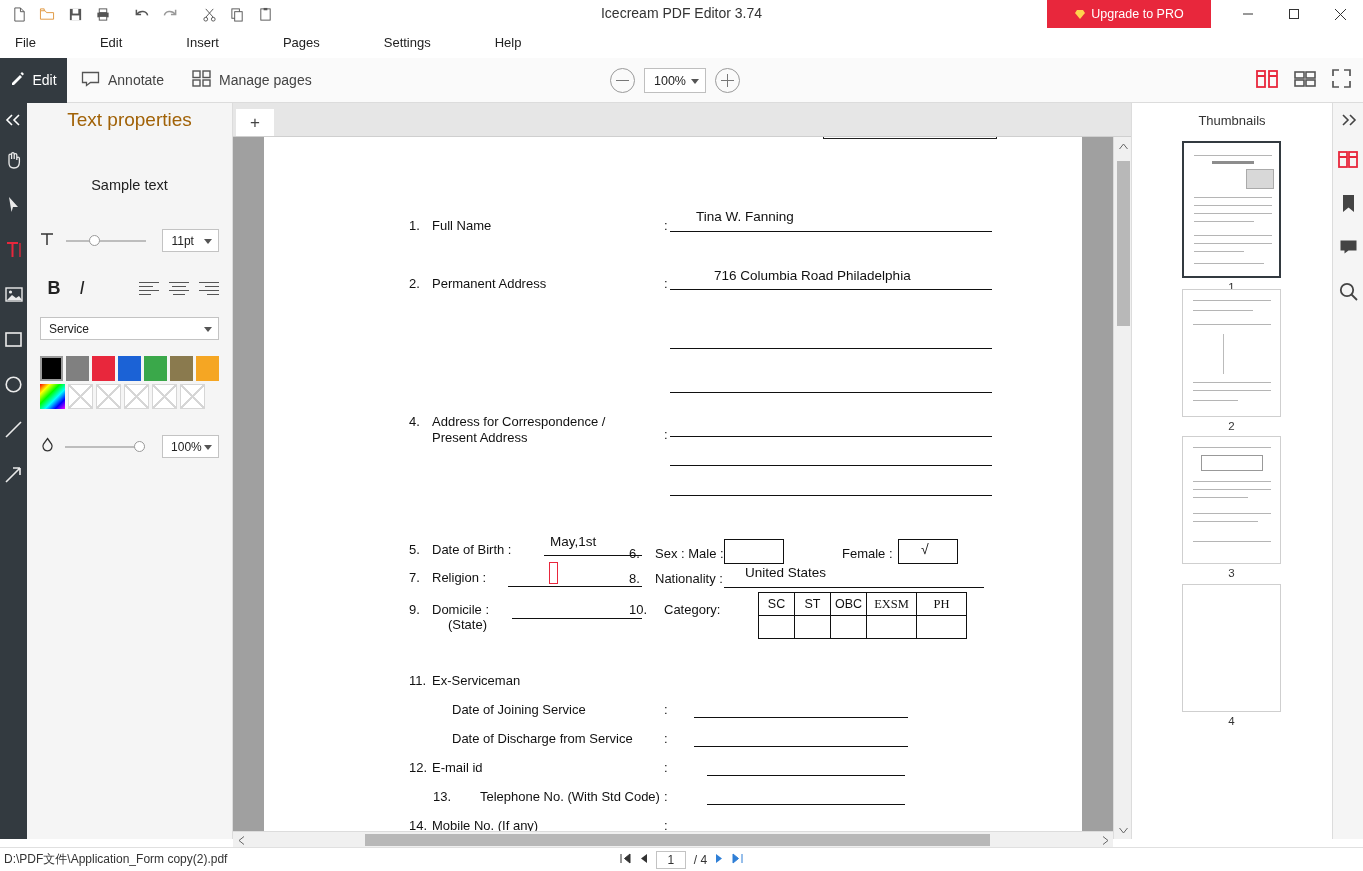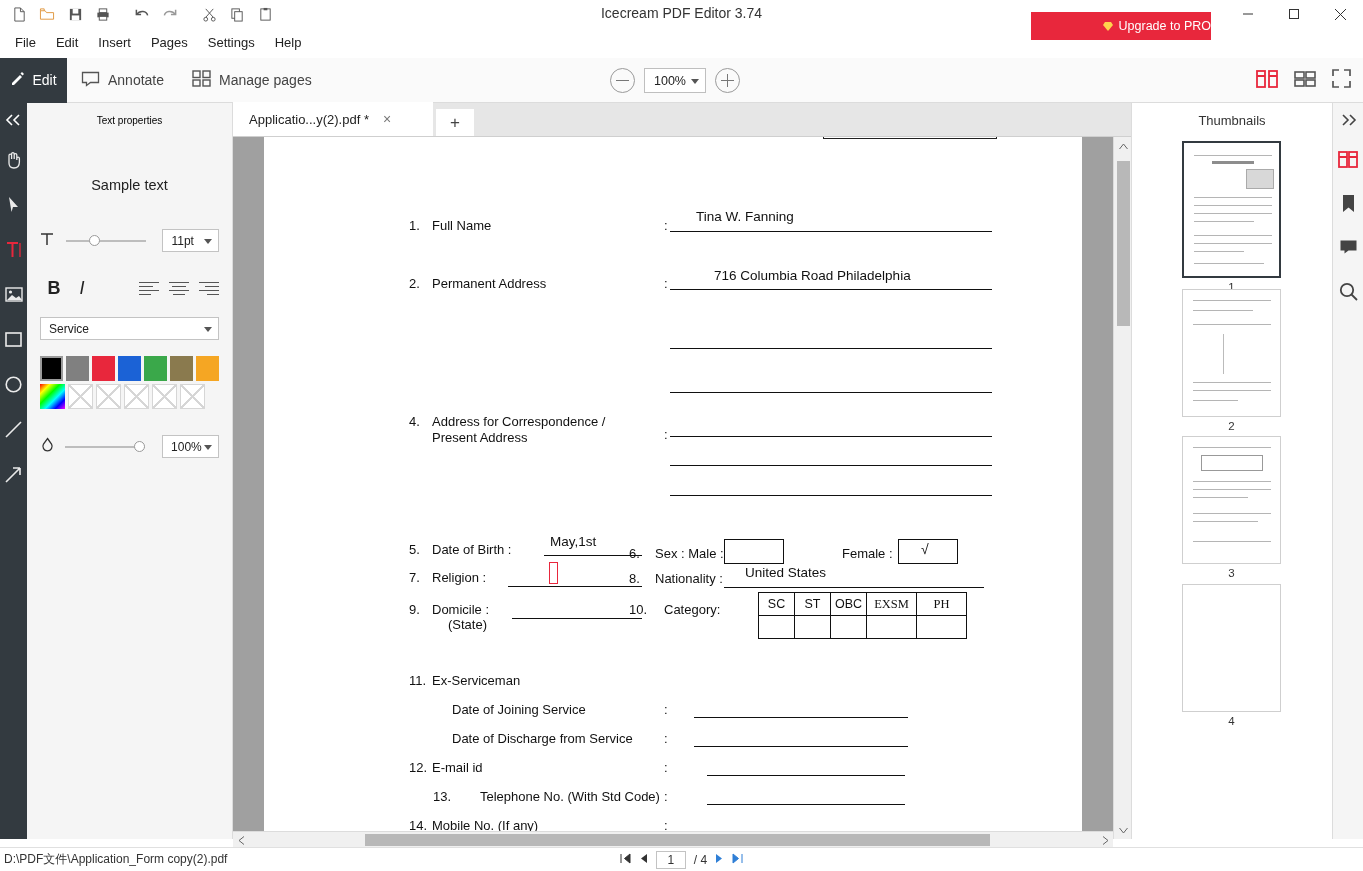--- a/index.html
+++ b/index.html
@@ -27,37 +27,36 @@
   }
   .tb-btn svg { display: block; }
   .tb-sep { width: 9px; }
   .app-title {
     position: absolute; left: 0; right: 0; top: 5px;
     text-align: center; font-size: 14px; color: #333;
     pointer-events: none;
   }
   .upgrade {
     position: absolute; right: 152px; top: 0px;
-    width: 180px; height: 28px;
+    width: 164px; height: 28px;
     background: #e8273c; color: #fff;
-    display: flex; align-items: center; justify-content: flex-end; gap: 6px;
+    display: flex; align-items: center; justify-content: center; gap: 6px;
     font-size: 12.5px;
-    margin-top: 12px;
   }
   .upgrade .diamond {
     width: 11px; height: 11px; display: inline-block;
   }
   .wbtns { position: absolute; right: 0; top: 0; display: flex; }
   .wbtn { width: 46px; height: 28px; display: flex; align-items: center; justify-content: center; color: #333; }
 
   
   .menubar {
     position: absolute; top: 30px; left: 0; width: 1363px; height: 24px;
     display: flex; align-items: center; padding-left: 5px;
-    font-size: 13px; color: #222;
+    font-size: 13px; color: #222; gap: 44px;
   }
   .menu-item { padding: 2px 10px; cursor: default; }
 
   
   .toolbar {
     position: absolute; top: 58px; left: 0; width: 1363px; height: 45px;
     background: #fafafa; border-bottom: 1px solid #dcdcdc;
     display: flex; align-items: center;
   }
   .mode-edit {
@@ -107,21 +106,21 @@
   }
   .rail-tool.active { color: #e8273c; }
 
   
   .props {
     position: absolute; top: 103px; left: 27px; width: 206px; height: 736px;
     background: #f5f5f5; border-right: 1px solid #dcdcdc;
   }
   .props-head {
     height: 34px; display: flex; align-items: center; justify-content: center;
-    font-size: 10px; color: #000000; background: #f5f5f5;
+    font-size: 19px; color: #a16207; background: #f5f5f5;
   }
   .sample-text {
     margin-top: 40px; text-align: center; font-size: 14.5px; color: #222;
   }
   .row { display: flex; align-items: center; padding: 0 13px; }
   .slider-row { margin-top: 36px; gap: 10px; }
   .slider {
     position: relative; width: 80px; height: 14px;
   }
   .slider .track { position: absolute; top: 6px; left: 0; width: 80px; height: 2px; background: #bdbdbd; }
@@ -559,24 +558,20 @@
           <div class="knob" style="left:69px"></div>
       </div>
       <div class="combo" style="width:60px; margin-left:12px;">
         <span>100%</span>
         <span class="caret"></span>
       </div>
     </div>
   </div>
 
   <div class="tabstrip">
-    <div class="tab">
-      <span>Applicatio...y(2).pdf *</span>
-      <span class="x">×</span>
-    </div>
     <div class="tab-add">+</div>
   </div>
 
   <div class="viewport">
     <div class="page">
 
       <div class="seal-box">designation / seal of office.</div>
 
       <div class="lbl" style="left:168px; top:81px;">Full Name</div>
       <div class="lbl" style="left:145px; top:81px;">1.</div>

